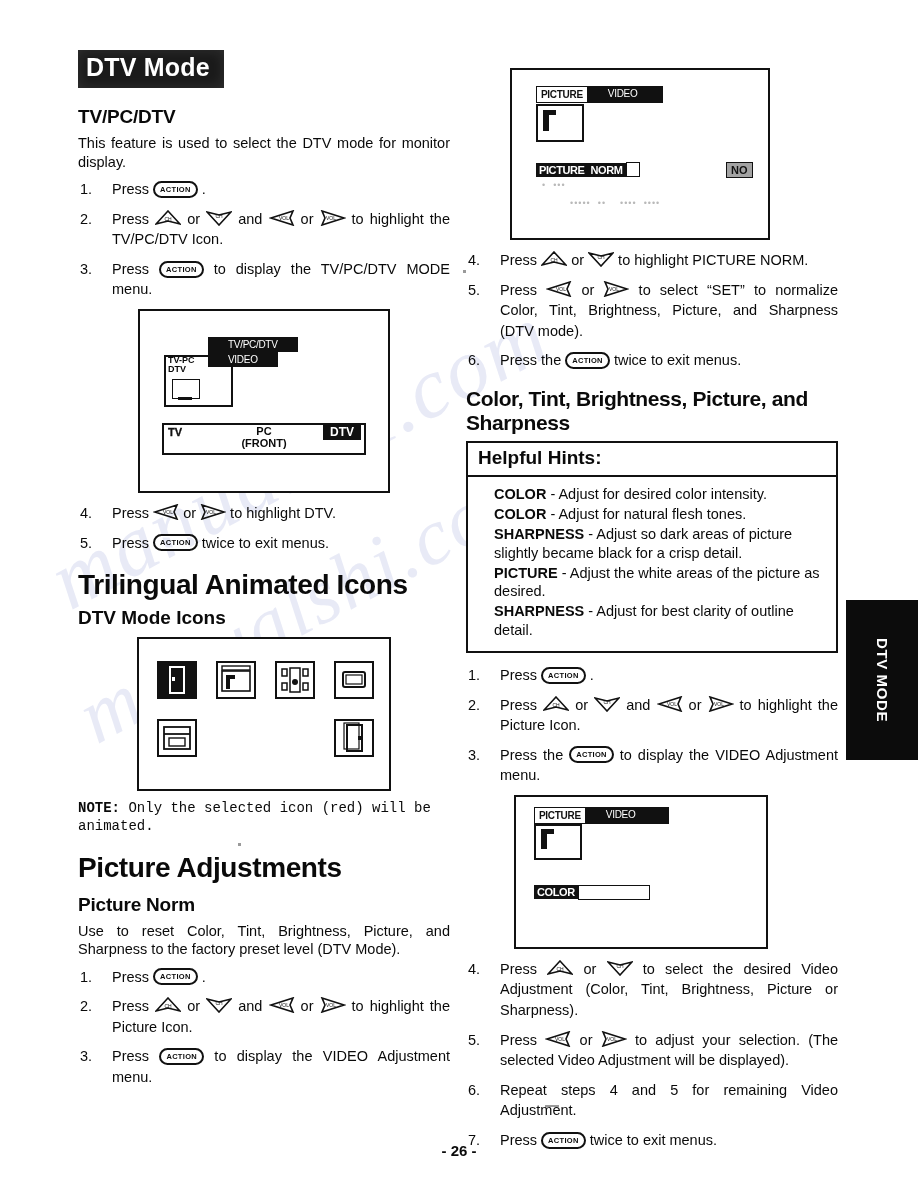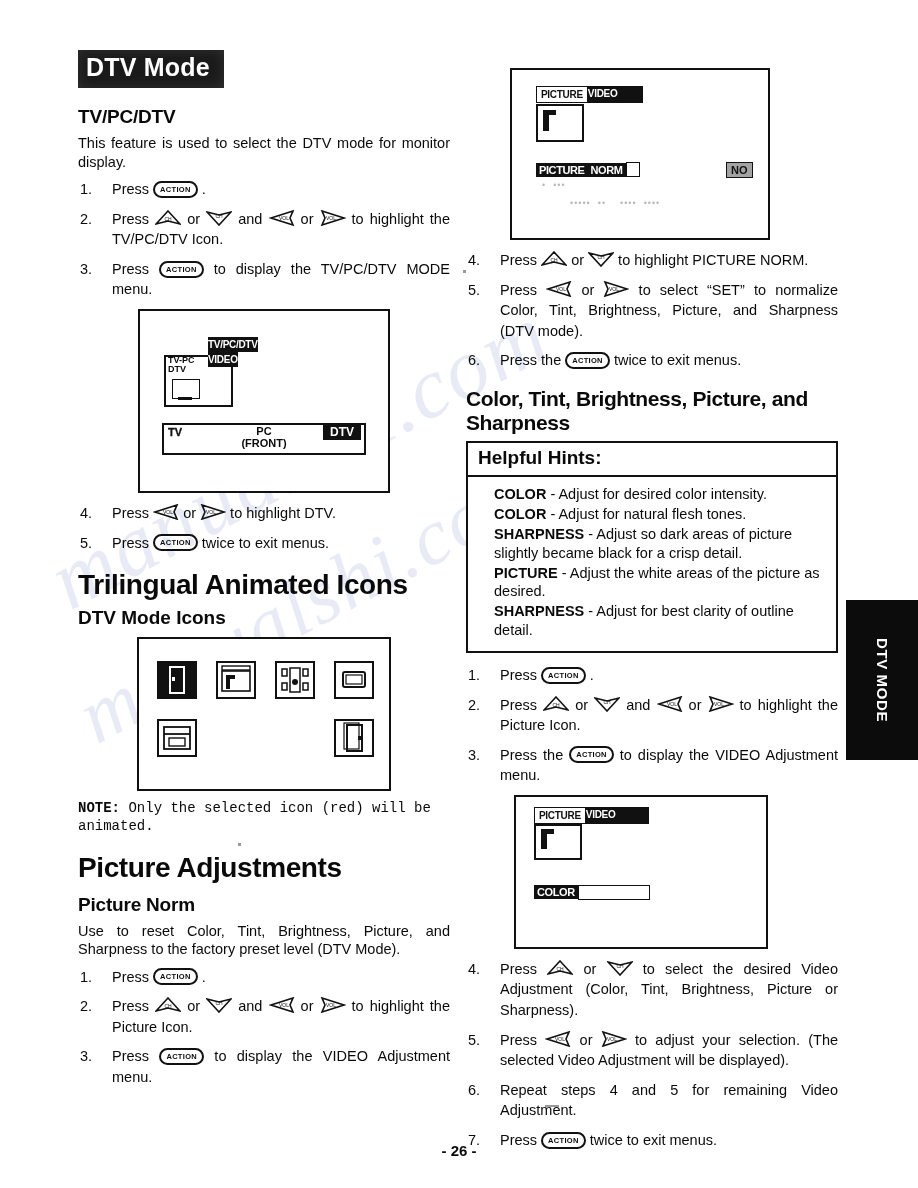--- a/index.html
+++ b/index.html
@@ -148,22 +148,22 @@
   }
   .osd-tab {
     position: absolute;
     display: flex;
     align-items: stretch;
   }
   .osd-tab .t-dark {
     background: #111;
     color: #fff;
     font-size: 10px;
-    font-weight: bold;
-    padding: 2px 0;
+    font-weight: normal;
+    padding: 2px 20px;
     letter-spacing: -0.3px;
   }
   .osd-tab .t-inv {
     background: #fff;
     color: #111;
     font-size: 10px;
     font-weight: bold;
     padding: 2px 4px;
     letter-spacing: -0.3px;
     border: 1.5px solid #111;

